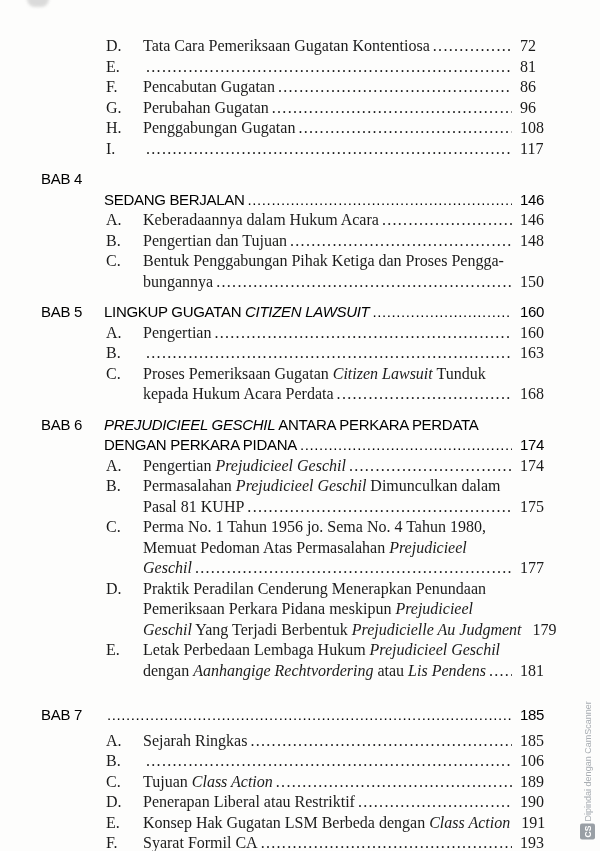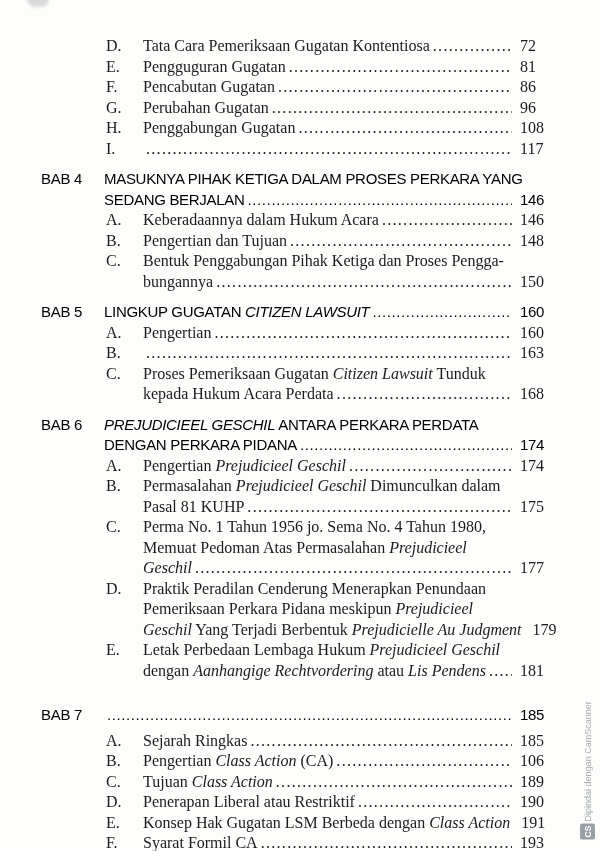--- a/index.html
+++ b/index.html
@@ -80,21 +80,20 @@
       <div class="section">
         <div class="items-block">
           <div class="row item-row">
             <span class="letter">D.</span>
             <span class="text">Tata Cara Pemeriksaan Gugatan Kontentiosa</span>
             <span class="leader"></span>
             <span class="pagenum">72</span>
           </div>
           <div class="row item-row">
             <span class="letter">E.</span>
-            <span class="text">Pengguguran Gugatan</span>
             <span class="leader"></span>
             <span class="pagenum">81</span>
           </div>
           <div class="row item-row">
             <span class="letter">F.</span>
             <span class="text">Pencabutan Gugatan</span>
             <span class="leader"></span>
             <span class="pagenum">86</span>
           </div>
           <div class="row item-row">
@@ -113,21 +112,20 @@
             <span class="letter">I.</span>
             <span class="leader"></span>
             <span class="pagenum">117</span>
           </div>
         </div>
       </div>
       <div class="section">
         <div class="chapter-block">
           <div class="row chapter-row">
             <span class="bab-label">BAB 4</span>
-            <span class="text">MASUKNYA PIHAK KETIGA DALAM PROSES PERKARA YANG</span>
           </div>
           <div class="row chapter-row">
             <span class="bab-label"></span>
             <span class="text">SEDANG BERJALAN</span>
             <span class="leader"></span>
             <span class="pagenum">146</span>
           </div>
         </div>
         <div class="items-block">
           <div class="row item-row">
@@ -267,21 +265,20 @@
         </div>
         <div class="items-block">
           <div class="row item-row">
             <span class="letter">A.</span>
             <span class="text">Sejarah Ringkas</span>
             <span class="leader"></span>
             <span class="pagenum">185</span>
           </div>
           <div class="row item-row">
             <span class="letter">B.</span>
-            <span class="text">Pengertian <i>Class Action</i> (CA)</span>
             <span class="leader"></span>
             <span class="pagenum">106</span>
           </div>
           <div class="row item-row">
             <span class="letter">C.</span>
             <span class="text">Tujuan <i>Class Action</i></span>
             <span class="leader"></span>
             <span class="pagenum">189</span>
           </div>
           <div class="row item-row">

